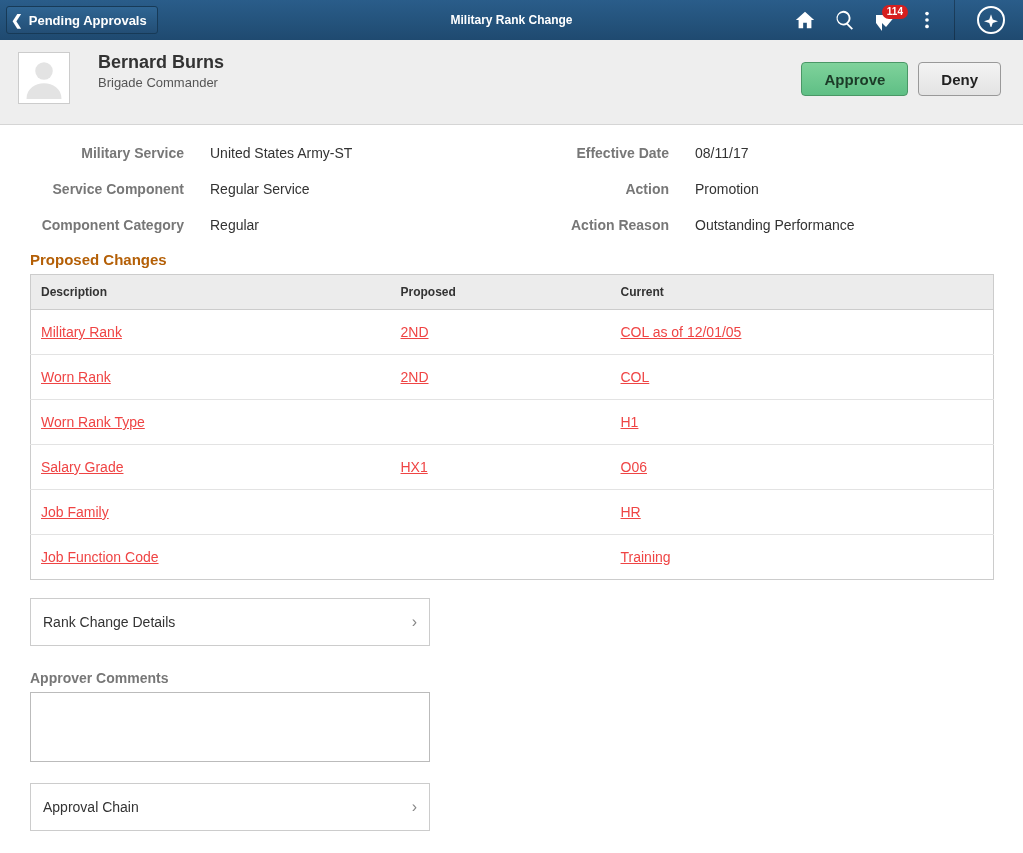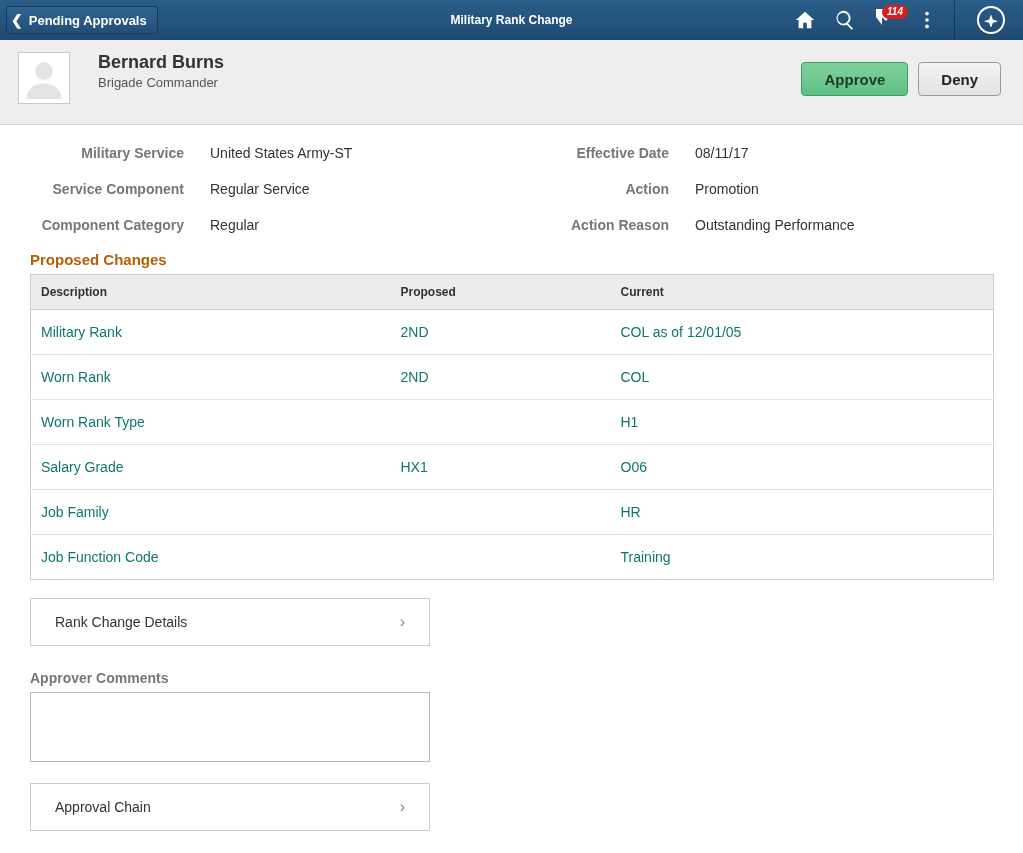--- a/index.html
+++ b/index.html
@@ -50,23 +50,22 @@
   .icon-btn {
     width: 26px; height: 26px;
     display: flex; align-items: center; justify-content: center;
     cursor: pointer;
     color: #fff;
   }
   .icon-btn svg { width: 22px; height: 22px; fill: #fff; }
   .notif {
     position: relative;
     width: 28px; height: 26px;
-    display: flex; align-items: flex-start; justify-content: center;
-    cursor: pointer;
-    font-style: italic;
+    display: flex; align-items: flex-end; justify-content: center;
+    cursor: pointer;
   }
   .notif svg { width: 24px; height: 20px; fill: #fff; }
   .badge {
     position: absolute;
     top: -2px; right: -8px;
     background: #d61f1f;
     color: #fff;
     font-size: 10px;
     font-weight: bold;
     padding: 1px 5px;
@@ -174,29 +173,30 @@
     text-align: left;
     background: #ececec;
     border-bottom: 1px solid #ccc;
     padding: 10px 10px;
     font-size: 12px;
   }
   table.proposed td {
     border-top: 1px solid #e3e3e3;
     padding: 14px 10px;
     font-size: 14px;
-    color: #0f766e;
+    color: #ef4444;
+    text-decoration: underline;
   }
   table.proposed th:nth-child(1), table.proposed td:nth-child(1) { width: 360px; }
   table.proposed th:nth-child(2), table.proposed td:nth-child(2) { width: 220px; }
 
   .link-row {
     width: 400px;
     border: 1px solid #ccc;
-    padding: 14px 24px;
+    padding: 14px 12px;
     display: flex;
     align-items: center;
     justify-content: space-between;
     cursor: pointer;
     font-size: 14px;
     margin-bottom: 24px;
     background: #fff;
   }
   .link-row .chev-r { color: #888; font-size: 16px; }
 

